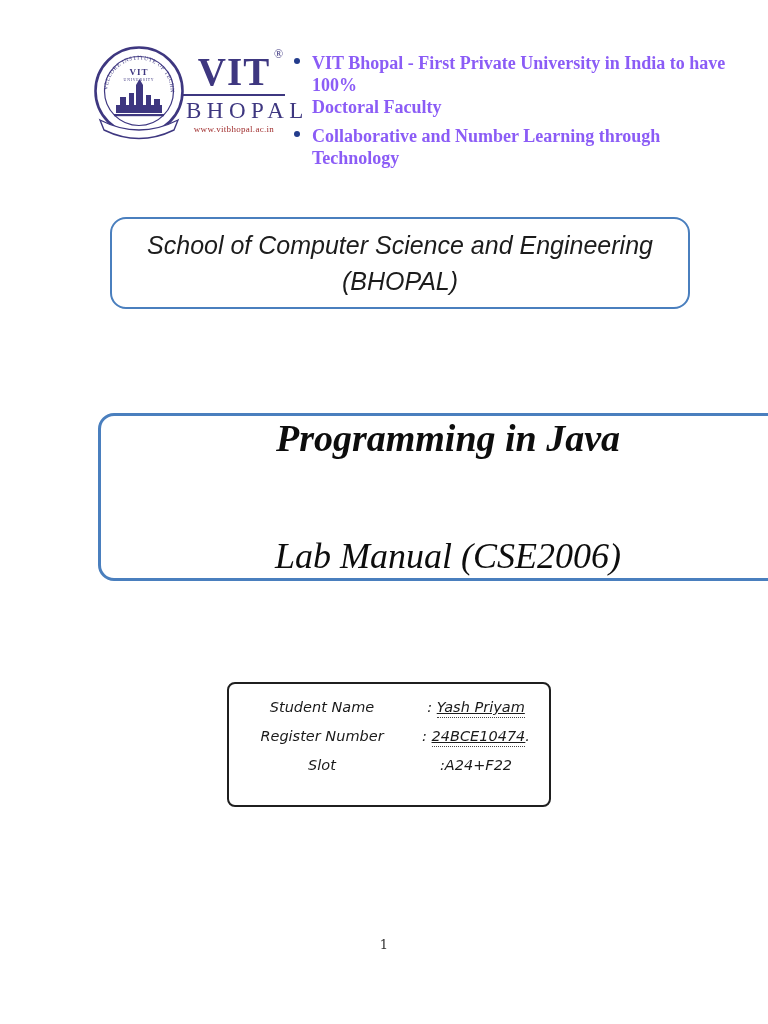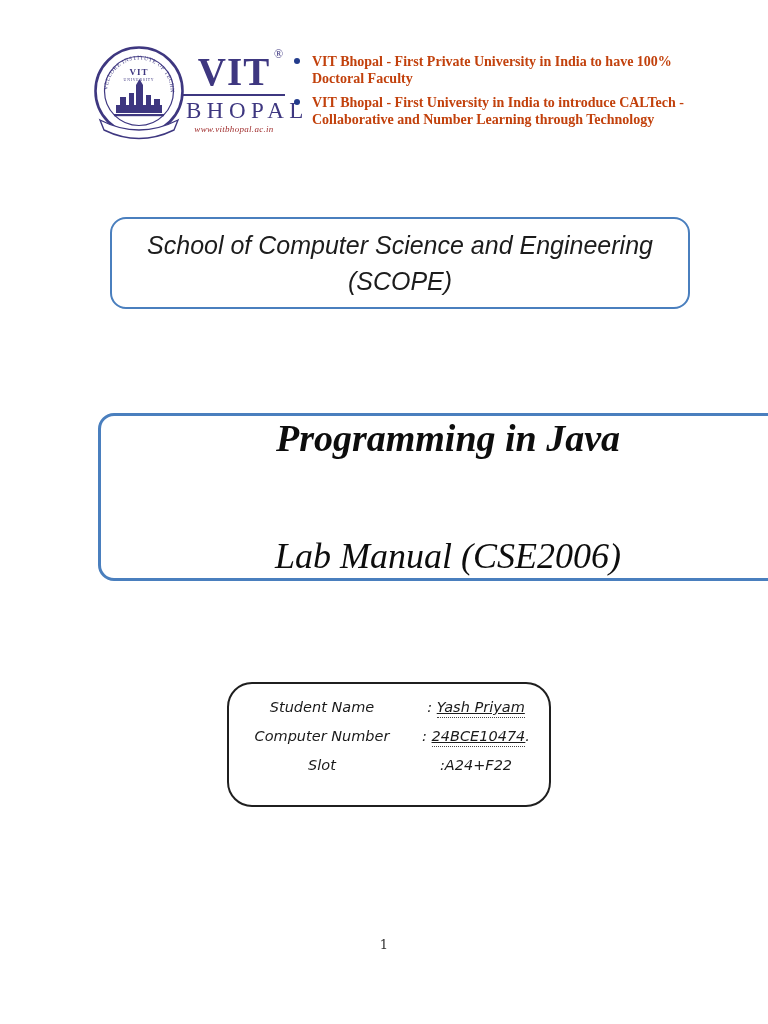--- a/index.html
+++ b/index.html
@@ -9,24 +9,24 @@
     font-family:"Liberation Sans", sans-serif; overflow:hidden; margin:0 auto;
   }
 
   
   .seal { position:absolute; left:86px; top:45px; }
   .wordmark { position:absolute; left:183px; top:53px; width:102px; text-align:center; color:#3e3780; }
   .vit-name { font-family:"Liberation Serif", serif; font-weight:bold; font-size:39px; line-height:0.95; letter-spacing:1px; position:relative; display:inline-block; }
   .reg-mark { position:absolute; top:-4px; right:-14px; font-size:12px; font-weight:normal; }
   .wm-divider { border:none; border-top:2px solid #3e3780; margin:4px 0 3px; }
   .wm-city { font-family:"Liberation Serif", serif; font-size:23px; letter-spacing:5.5px; margin-left:3px; line-height:1.0; }
-  .wm-site { font-family:"Liberation Serif", serif; font-size:9px; color:#a12f2f; margin-top:2px; letter-spacing:0.3px;font-style:italic; }
+  .wm-site { font-family:"Liberation Serif", serif; font-size:9px; color:#a12f2f; margin-top:2px; letter-spacing:0.3px; }
 
   .bullets { position:absolute; left:294px; top:53px; width:440px; }
-  .bullet-item { display:flex; margin-bottom:7px; color:#c2410c; font-family:"Liberation Serif", serif; font-weight:bold; font-size:14px; line-height:1.22; }
+  .bullet-item { display:flex; margin-bottom:7px; color:#8b5cf6; font-family:"Liberation Serif", serif; font-weight:bold; font-size:18px; line-height:1.22; }
   .bullet-dot { width:6px; height:6px; border-radius:50%; background:#233c8c; margin:5px 12px 0 0; flex:none; }
   .bullet-lines span { display:block; }
 
   
   .school-box {
     position:absolute; left:110px; top:217px; width:580px; height:92px;
     border:2.5px solid #4a7fbe; border-radius:16px;
     display:flex; flex-direction:column; align-items:center; justify-content:center;
     font-style:italic; font-size:25px; color:#1c1c1c; line-height:1.45; text-align:center;
   }
@@ -35,21 +35,21 @@
     border:3px solid #4a7fbe; border-radius:16px;
     display:flex; flex-direction:column; align-items:center; justify-content:center;
     text-align:center; color:#0d0d0d;gap:41px;
   }
   .main-title { font-family:"Liberation Serif", serif; font-style:italic; font-weight:bold; font-size:38px; line-height:1.1; }
   .sub-title  { font-family:"Liberation Serif", serif; font-style:italic; font-size:36px; line-height:1.1; margin-top:36px; }
 
   
   .student-box {
     position:absolute; left:227px; top:682px; width:324px; height:125px;
-    border:2px solid #1f1f1f; border-radius:25px; padding:15px 8px 0 12px;
+    border:2px solid #1f1f1f; border-radius:8px; padding:15px 8px 0 12px;
     font-family:"DejaVu Sans", sans-serif; font-style:italic; font-size:14.5px; color:#1a1a1a;
   }
   .srow { display:flex; margin-bottom:13px; }
   .slabel { width:162px; text-align:center; }
   .svalue { flex:1; text-align:center; padding-left:8px; white-space:pre; }
   .uline { text-decoration:underline; border-bottom:1.2px dotted #444; padding-bottom:1.5px; }
 
   
   .page-number { position:absolute; left:0; right:0; top:937px; text-align:center;
     font-family:"DejaVu Serif", serif; font-size:13px; color:#333; }
@@ -96,43 +96,42 @@
     <div class="bullet-item">
       <span class="bullet-dot"></span>
       <span class="bullet-lines">
           <span>VIT Bhopal - First Private University in India to have 100%</span>
           <span>Doctoral Faculty</span>
         </span>
     </div>
     <div class="bullet-item">
       <span class="bullet-dot"></span>
       <span class="bullet-lines">
-          <span>VIT Bhopal - First University in India to introduce CALTech -</span>
           <span>Collaborative and Number Learning through Technology</span>
         </span>
     </div>
   </div>
 
   <div class="school-box">
     <div>School of Computer Science and Engineering</div>
-    <div>(SCOPE)</div>
+    <div>(BHOPAL)</div>
   </div>
 
   <div class="title-box">
     <div class="main-title">Programming in Java</div>
     <div class="sub-title">Lab Manual (CSE2006)</div>
   </div>
 
   <div class="student-box">
     <div class="srow">
         <span class="slabel">Student Name</span>
         <span class="svalue"><span>: </span><span class="uline">Yash Priyam</span><span></span></span>
       </div>
     <div class="srow">
-        <span class="slabel">Computer Number</span>
+        <span class="slabel">Register Number</span>
         <span class="svalue"><span>: </span><span class="uline">24BCE10474</span><span>.</span></span>
       </div>
     <div class="srow">
         <span class="slabel">Slot</span>
         <span class="svalue"><span>:</span><span>A24+F22</span><span></span></span>
       </div>
   </div>
 
   <div class="page-number">1</div>
 

